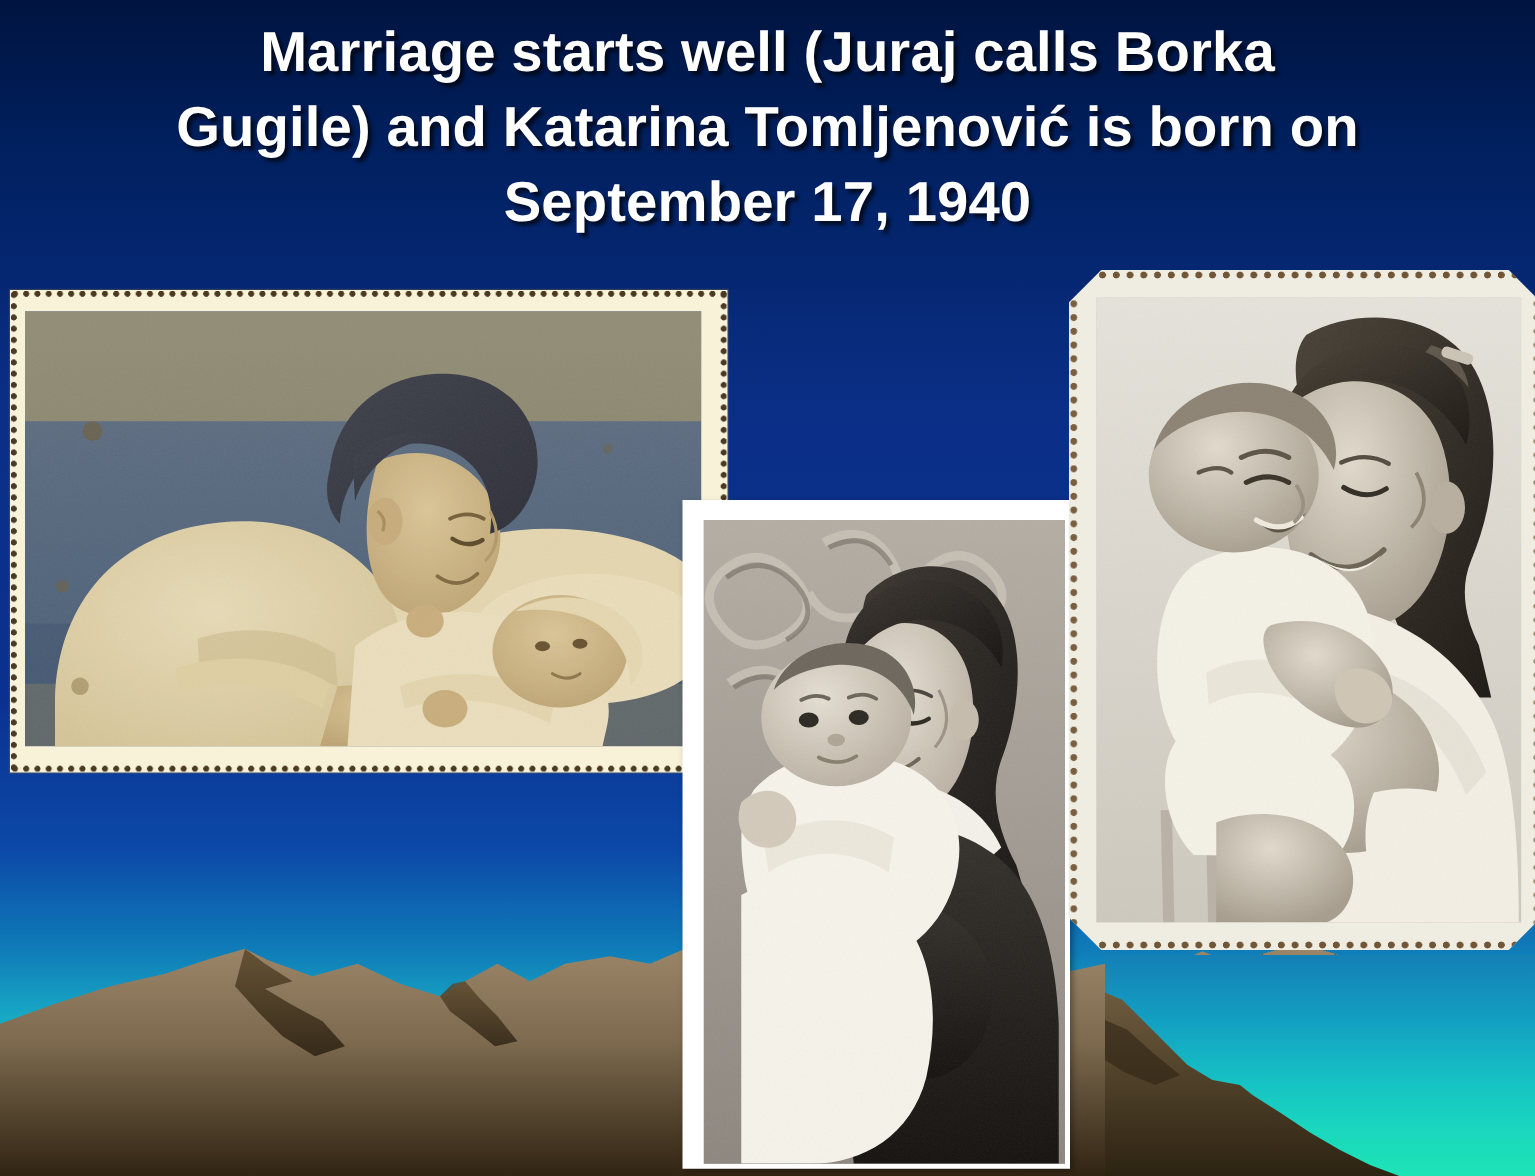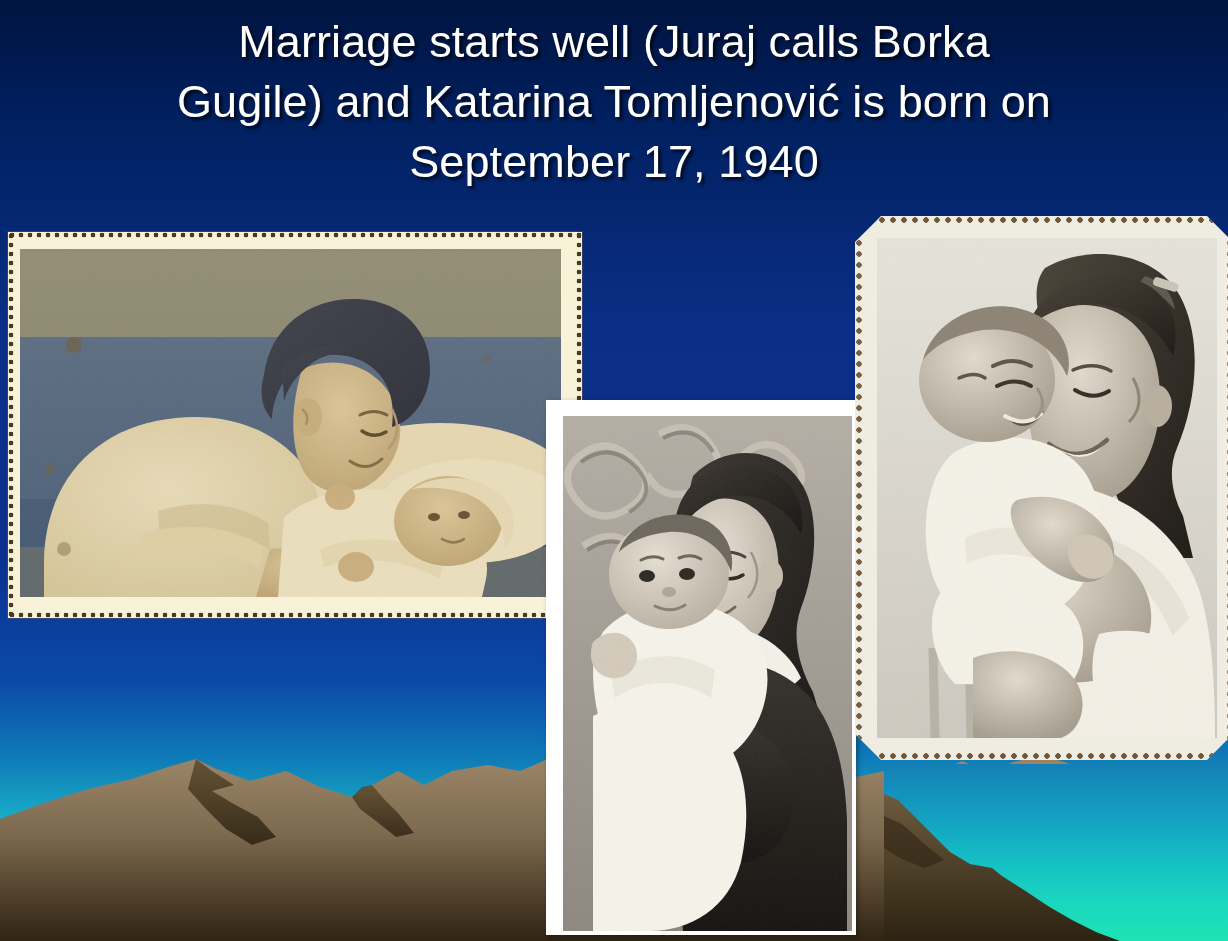--- a/index.html
+++ b/index.html
@@ -45,21 +45,21 @@
   
   .title-block {
     position: absolute;
     left: 60px;
     top: 12px;
     width: 1108px;
     text-align: center;
     color: #ffffff;
     font-size: 45px;
     line-height: 1.33;
-    font-weight: 400;
+    font-weight: 700;
     letter-spacing: 0.1px;
     text-shadow: 3px 3px 3px rgba(0,0,0,0.65);
     white-space: pre-line;
   }
 
   
   .photo-left {
     position: absolute;
     left: 8px;
     top: 232px;

